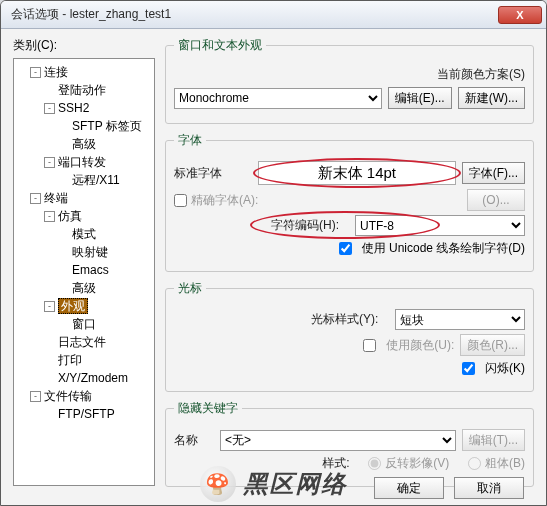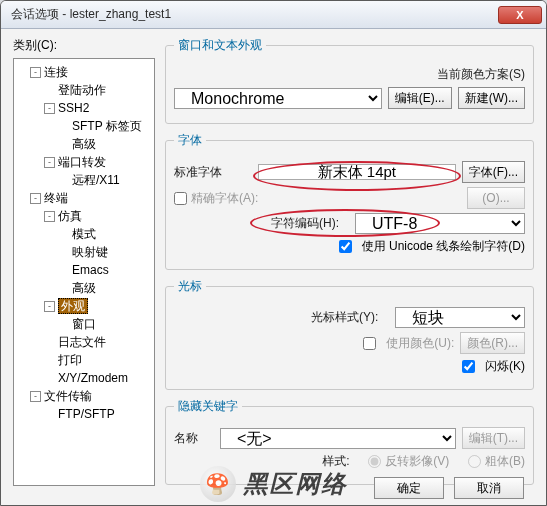--- a/index.html
+++ b/index.html
@@ -12,26 +12,26 @@
 .leftcol { width: 160px; padding: 8px 6px 8px 12px; }
 .leftlabel { font-size: 12px; margin-bottom: 4px; }
 .tree { border: 1px solid #8c8c8c; background: #fff; height: 428px; overflow: auto; padding: 4px 2px; line-height: 18px; font-size: 12px; color: #000; }
 .tree ul { list-style: none; margin: 0; padding-left: 14px; }
 .node { white-space: nowrap; }
 .tw { display: inline-block; width: 11px; height: 11px; border: 1px solid #8a8a8a; text-align: center; line-height: 9px; font-size: 9px; margin-right: 3px; vertical-align: middle; color: #555; background: #fff; }
 .nolines { display:inline-block; width:11px; margin-right:3px; }
 .sel { background: #a16207; color: #fff; border: 1px dotted #000; padding: 0 2px; }
 .rightcol { flex: 1; padding: 8px 12px 8px 4px; position: relative; }
 fieldset { border: 1px solid #c8c8c8; border-radius: 3px; margin: 0 0 8px 0; padding: 8px 8px 10px 8px; }
-legend { font-size: 12px; padding: 0 4px; color: #0369a1; }
+legend { font-size: 12px; padding: 0 4px; color: #14532d; }
 .row { display: flex; align-items: center; margin: 4px 0; gap: 6px; justify-content: flex-end; }
 .lbl { width: 78px; font-size: 12px; color: #222; }
-select, input[type=text] { height: 21px; border: 1px solid #9a9a9a; background: #fff; font-size: 16px; padding: 0 12px; }
+select, input[type=text] { height: 21px; border: 1px solid #9a9a9a; background: #fff; font-size: 12px; padding: 0 0; }
 .btn { height: 22px; min-width: 58px; background: linear-gradient(#fdfdfd,#e5e5e5); border: 1px solid #8a8a8a; border-radius: 0; font-size: 12px; padding: 0 6px; display:inline-flex; align-items:center; justify-content:center; }
-.fontdisp { flex:1; height: 16px; border: 1px solid #aaa; background: #fff; display: flex; align-items: center; justify-content: center; font-size: 15px; font-family: "SimSun"; position: relative; }
+.fontdisp { flex:1; height: 24px; border: 1px solid #aaa; background: #fff; display: flex; align-items: center; justify-content: center; font-size: 15px; font-family: "SimSun"; position: relative; }
 .oval1 { position: absolute; border: 2px solid #c23; border-radius: 50%; pointer-events: none; }
 input[type=checkbox], input[type=radio] { vertical-align: middle; margin: 0 4px 0 0; }
 .dimlabel { color: #9a9a9a; }
 .footer-btns { position:absolute; bottom:6px; right:22px; display:flex; gap:10px; }
 .watermark { position:absolute; left:50%; bottom:4px; transform:translateX(-50%); display:flex; align-items:center; gap:8px; opacity:.85; pointer-events:none; z-index:5; }
 .wm-ico { width:36px; height:36px; border-radius:50%; background:radial-gradient(circle at 40% 35%, #fff, #ccc); display:flex; align-items:center; justify-content:center; font-size:20px; }
 .wm-txt { font-size:24px; font-weight:bold; color:#222; font-style:italic; letter-spacing:2px; }
 .oval-font { left:-6px; top:-4px; width: calc(100% + 12px); height: 30px; }
 .oval-enc { pointer-events:none; border:2px solid #c23; border-radius:50%; position:absolute; }
 </style>

